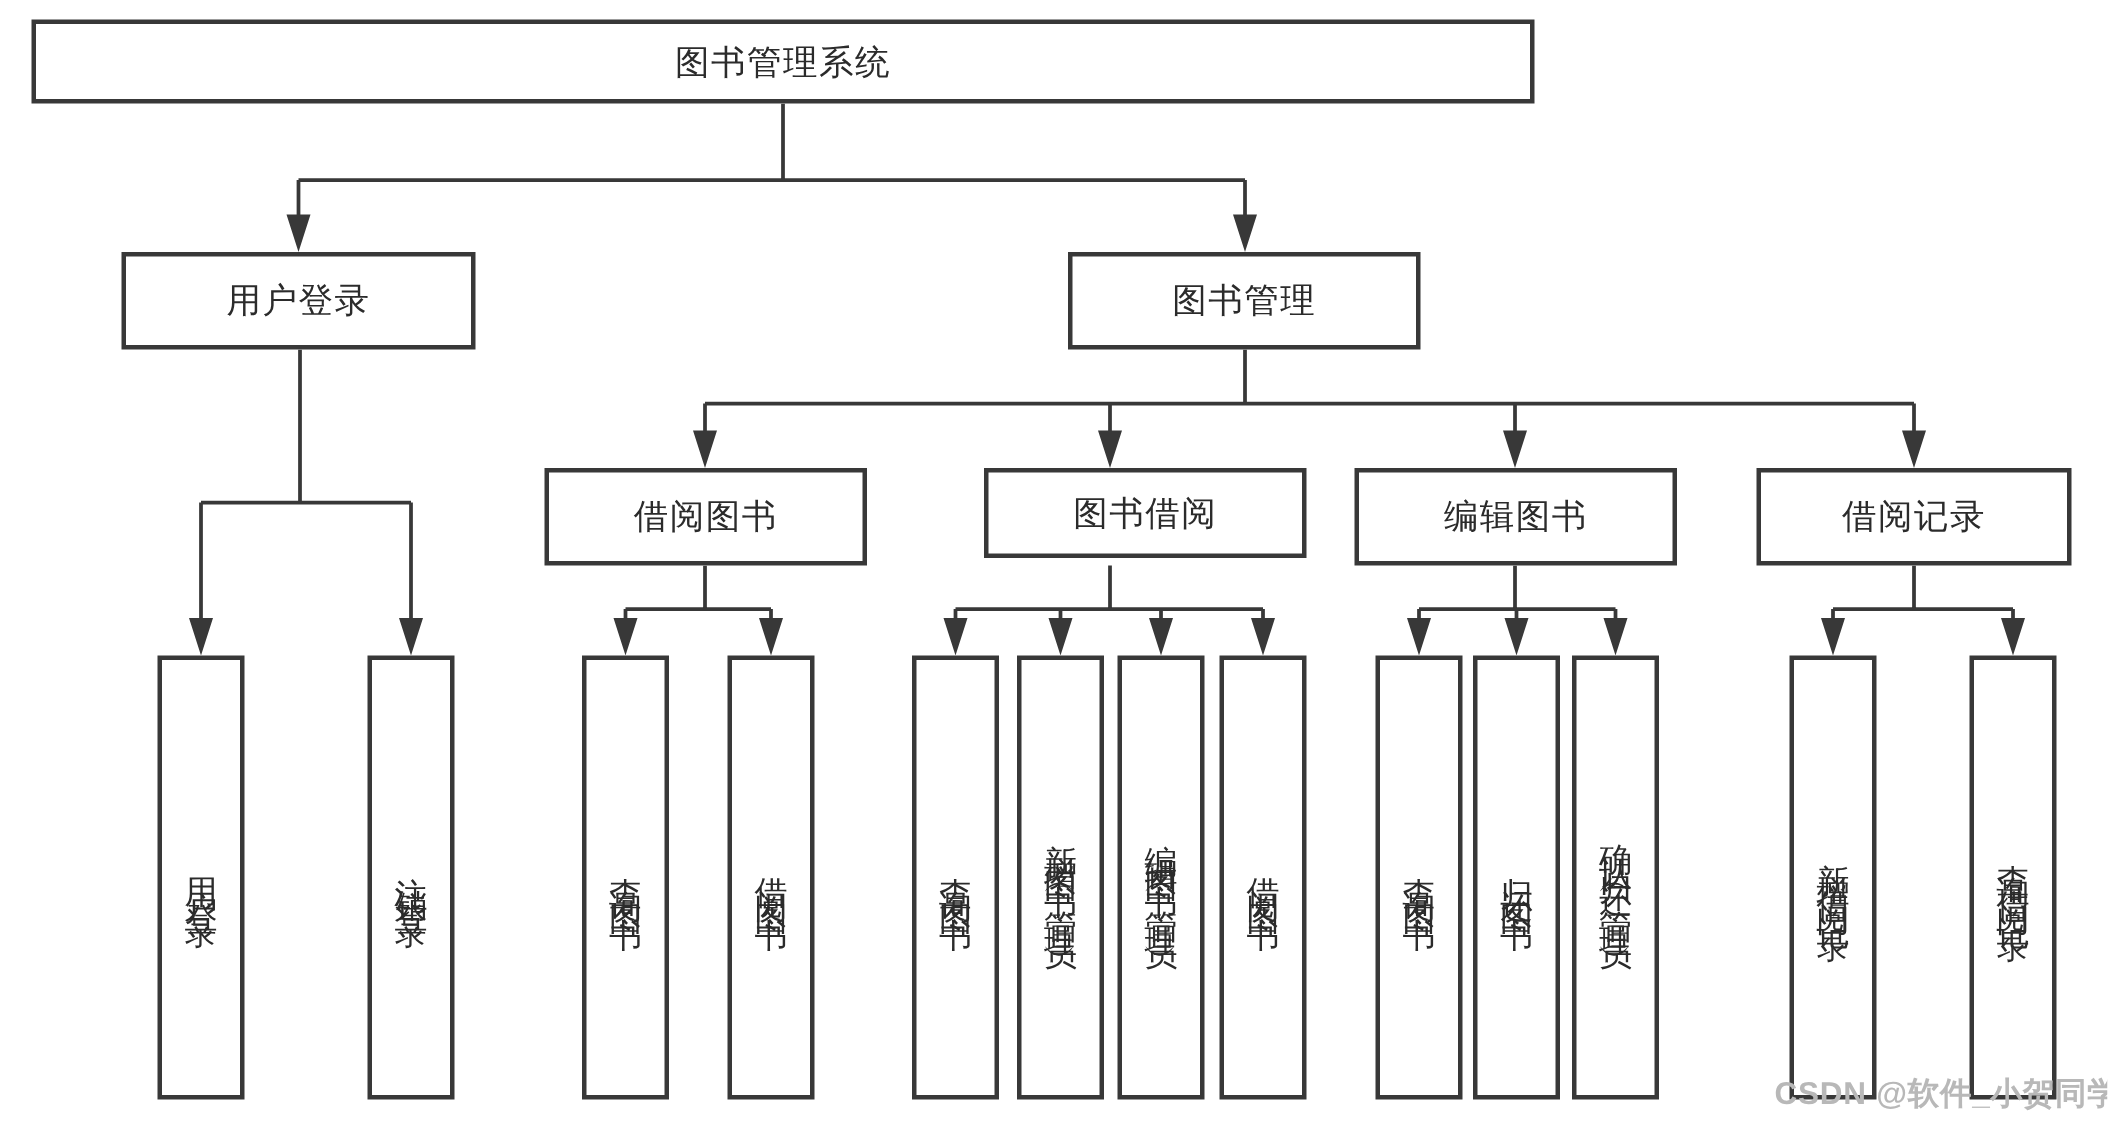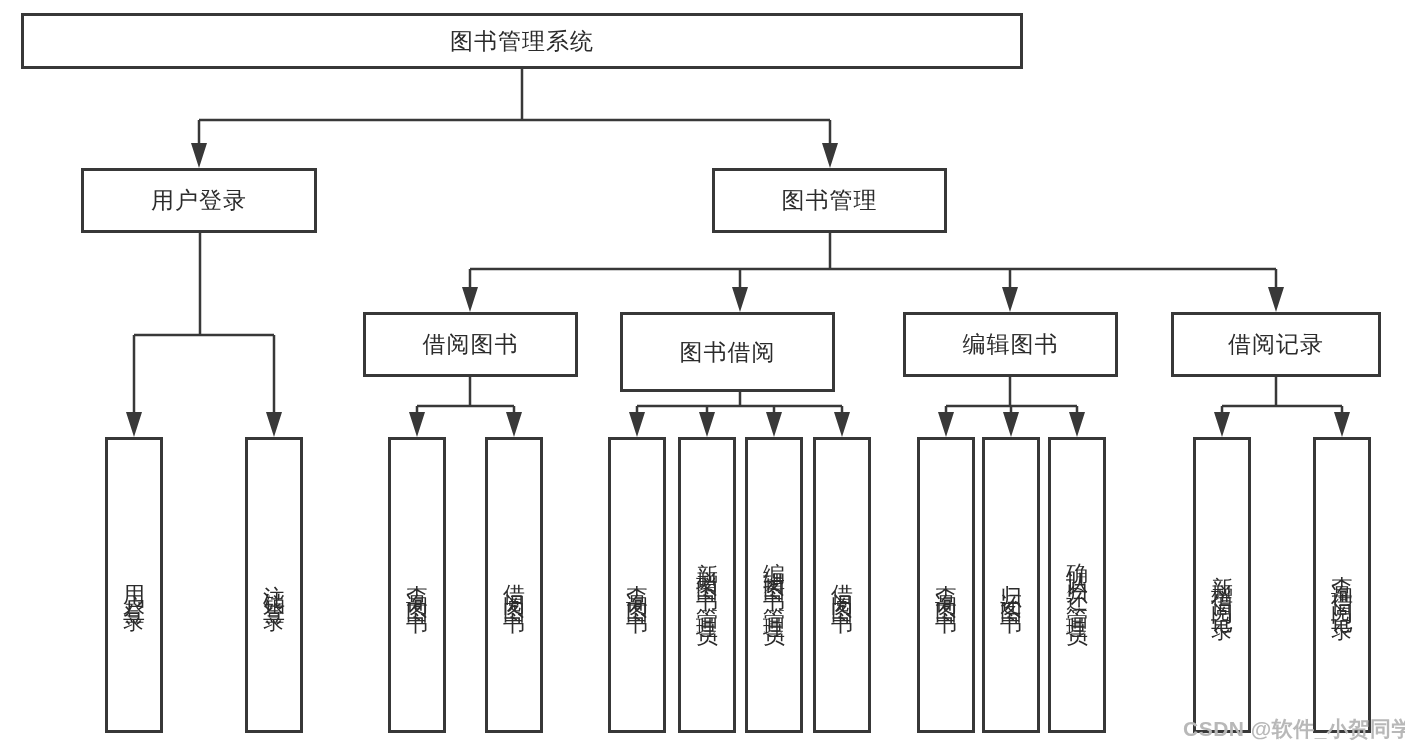--- a/index.html
+++ b/index.html
@@ -49,21 +49,21 @@
     letter-spacing: 9px;
     white-space: nowrap;
   }
   
   #n-root   { left: 21px;   top: 13px;  width: 1002px; height: 56px; }
   
   #n-login  { left: 81px;   top: 168px; width: 236px;  height: 65px; }
   #n-mgmt   { left: 712px;  top: 168px; width: 235px;  height: 65px; }
   
   #n-newbook { left: 363px;  top: 312px; width: 215px; height: 65px; }
-  #n-borrow  { left: 620px;  top: 312px; width: 215px; height: 80px; }
+  #n-borrow  { left: 656px;  top: 312px; width: 215px; height: 60px; }
   #n-current { left: 903px;  top: 312px; width: 215px; height: 65px; }
   #n-record  { left: 1171px; top: 312px; width: 210px; height: 65px; }
   
   #l-userlogin   { left: 105px;  }
   #l-logout      { left: 245px;  }
   #l-query1      { left: 388px;  }
   #l-borrow1     { left: 485px;  }
   #l-query2      { left: 608px;  }
   #l-addbook     { left: 678px;  }
   #l-editbook    { left: 745px;  }

